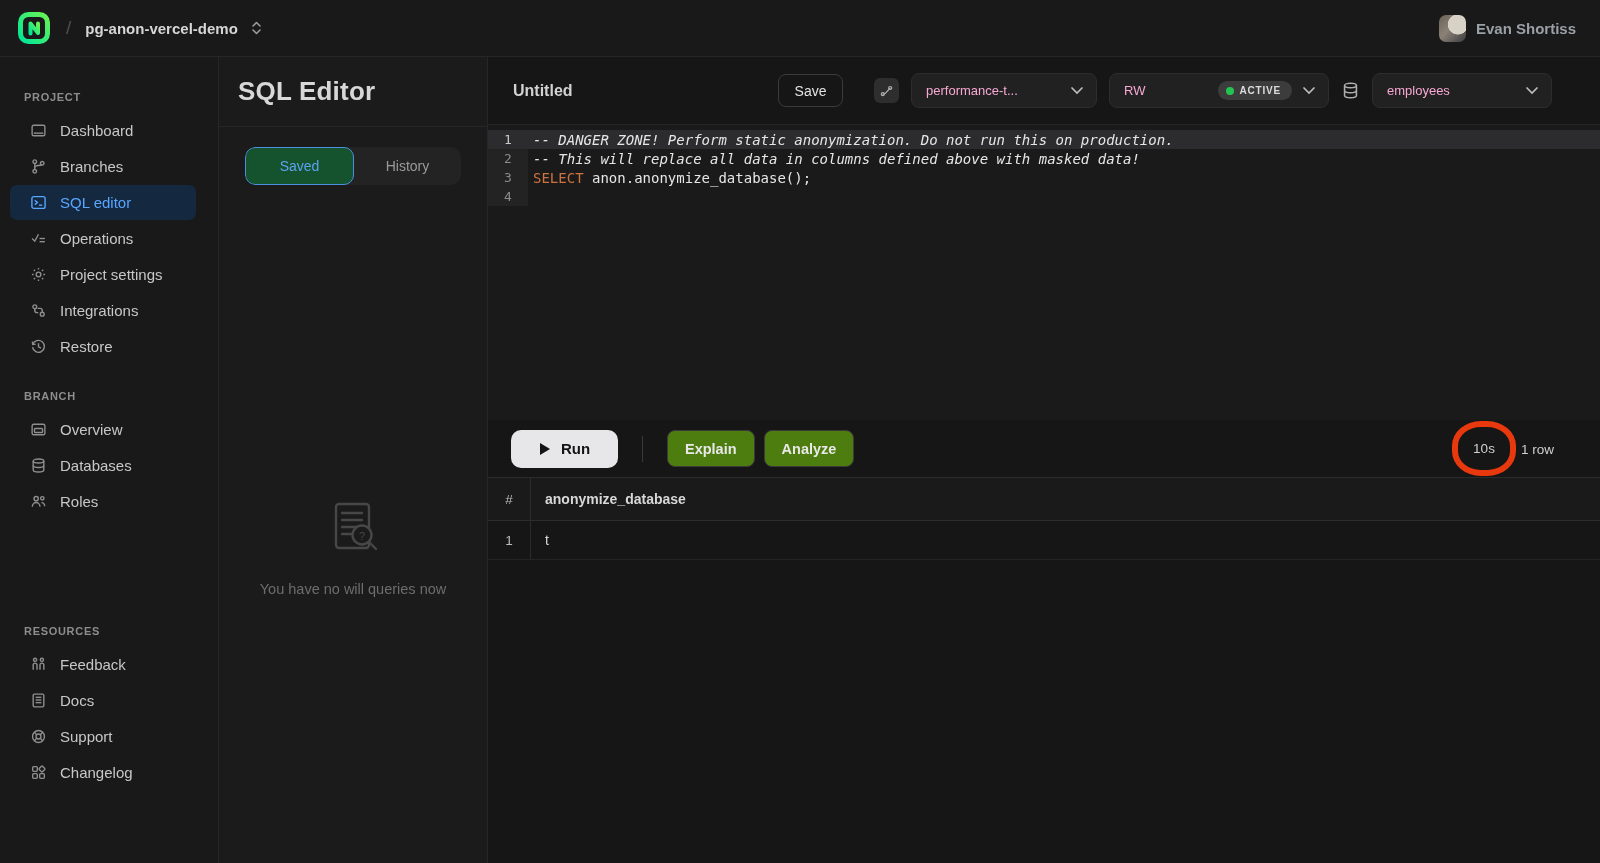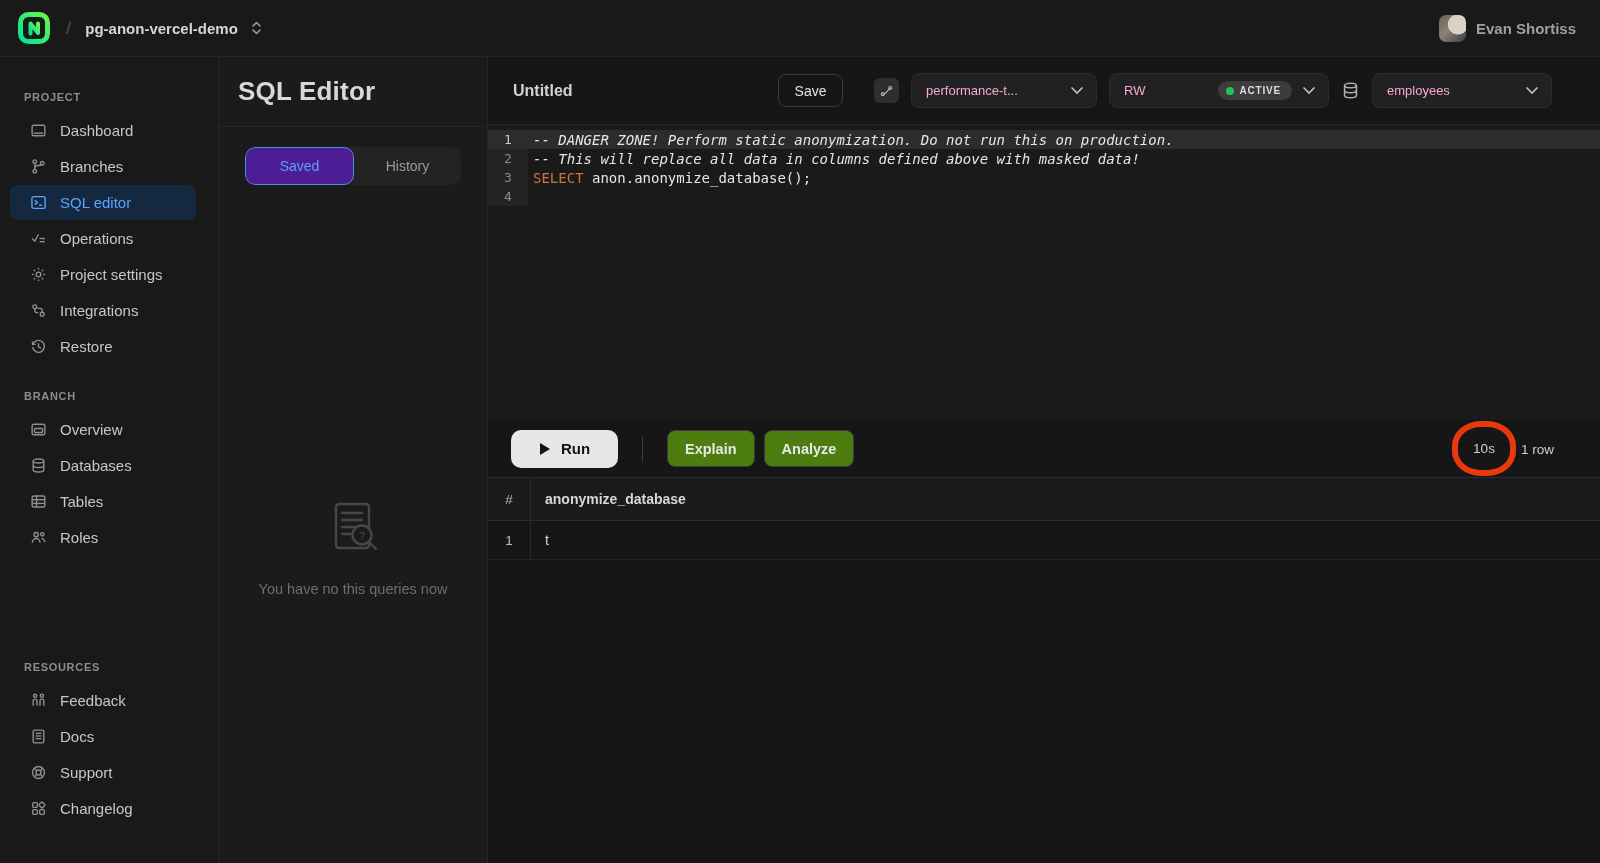--- a/index.html
+++ b/index.html
@@ -59,21 +59,21 @@
     display:flex; align-items:center; padding-left:19px;
   }
   .mid-title { font-size:26px; font-weight:700; color:#d8d8d8; letter-spacing:.2px; }
   .tabs {
     margin:20px 26px 0 26px; height:38px; display:flex;
     background:#232323; border-radius:10px; overflow:hidden;
   }
   .tab { flex:1; display:flex; align-items:center; justify-content:center;
     font-size:14px; color:#9a9a9a; cursor:pointer; border-radius:10px; }
   .tab.active {
-    background:#4c1d95; color:#5ea1f0; border:1px solid #4c8fe0;
+    background:#14532d; color:#5ea1f0; border:1px solid #4c8fe0;
   }
   .empty-state { position:absolute; top:438px; left:0; right:0; text-align:center; }
   .empty-state .msg { margin-top:14px; font-size:14.5px; color:#6d6d6d; }
   .empty-state svg { margin:0 auto; }
   .new-query-wrap {
     position:absolute; left:20px; right:22px; bottom:12px;
     border-top:1px solid #262626; padding-top:18px;
   }
   .new-query-btn {
     width:100%; height:38px; border:1px solid #3f3f3f; border-radius:8px;
@@ -300,31 +300,20 @@
     <span class="ic">
       <svg width="17" height="17" viewBox="0 0 16 16" fill="none" stroke="#8f8f8f" stroke-width="1.3">
           <ellipse cx="8" cy="3.8" rx="5" ry="1.9"></ellipse>
           <path d="M3 3.8 V12.2 c0 1.05 2.24 1.9 5 1.9 s5-.85 5-1.9 V3.8"></path>
           <path d="M3 8 c0 1.05 2.24 1.9 5 1.9 s5-.85 5-1.9"></path>
         </svg>
     </span>
     <span>Databases</span>
   </div>
 
-  <div class="side-item">
-    <span class="ic">
-      <svg width="17" height="17" viewBox="0 0 16 16" fill="none" stroke="#8f8f8f" stroke-width="1.3">
-          <rect x="2" y="2.8" width="12" height="10.4" rx="1.5"></rect>
-          <line x1="6.2" y1="2.8" x2="6.2" y2="13.2"></line>
-          <line x1="2" y1="6.3" x2="14" y2="6.3"></line>
-          <line x1="2" y1="9.8" x2="14" y2="9.8"></line>
-        </svg>
-    </span>
-    <span>Tables</span>
-  </div>
 
   <div class="side-item">
     <span class="ic">
       <svg width="17" height="17" viewBox="0 0 16 16" fill="none" stroke="#8f8f8f" stroke-width="1.3">
           <circle cx="5.8" cy="5.3" r="2"></circle>
           <path d="M2.2 13 c0-2.6 1.9-4 3.6-4 s3.6 1.4 3.6 4"></path>
           <circle cx="11.6" cy="5" r="1.6"></circle>
           <path d="M10.8 9.1 c1.8.1 3 1.5 3 3.4"></path>
         </svg>
     </span>
@@ -395,21 +384,21 @@
         <rect x="19" y="9" width="33" height="44" rx="3"></rect>
         <line x1="25" y1="18" x2="45" y2="18"></line>
         <line x1="25" y1="25" x2="45" y2="25"></line>
         <line x1="25" y1="32" x2="40" y2="32"></line>
         <line x1="25" y1="39" x2="34" y2="39"></line>
         <circle cx="45" cy="40" r="9.5" fill="#1b1b1b"></circle>
         <line x1="52" y1="47" x2="59" y2="54"></line>
         <text x="45" y="44.5" text-anchor="middle" font-size="11" fill="#474747" stroke="none" font-family="Liberation Sans, sans-serif">?</text>
       </svg>
     </span>
-    <div class="msg">You have no this queries now</div>
+    <div class="msg">You have no will queries now</div>
   </div>
 </div>
 
 <div class="editor-panel">
 
   <div class="editor-header">
     <span class="query-title">Untitled</span>
     <button class="save-btn">Save</button>
     <div class="hdr-right">
       <div class="compute-icon-box">

